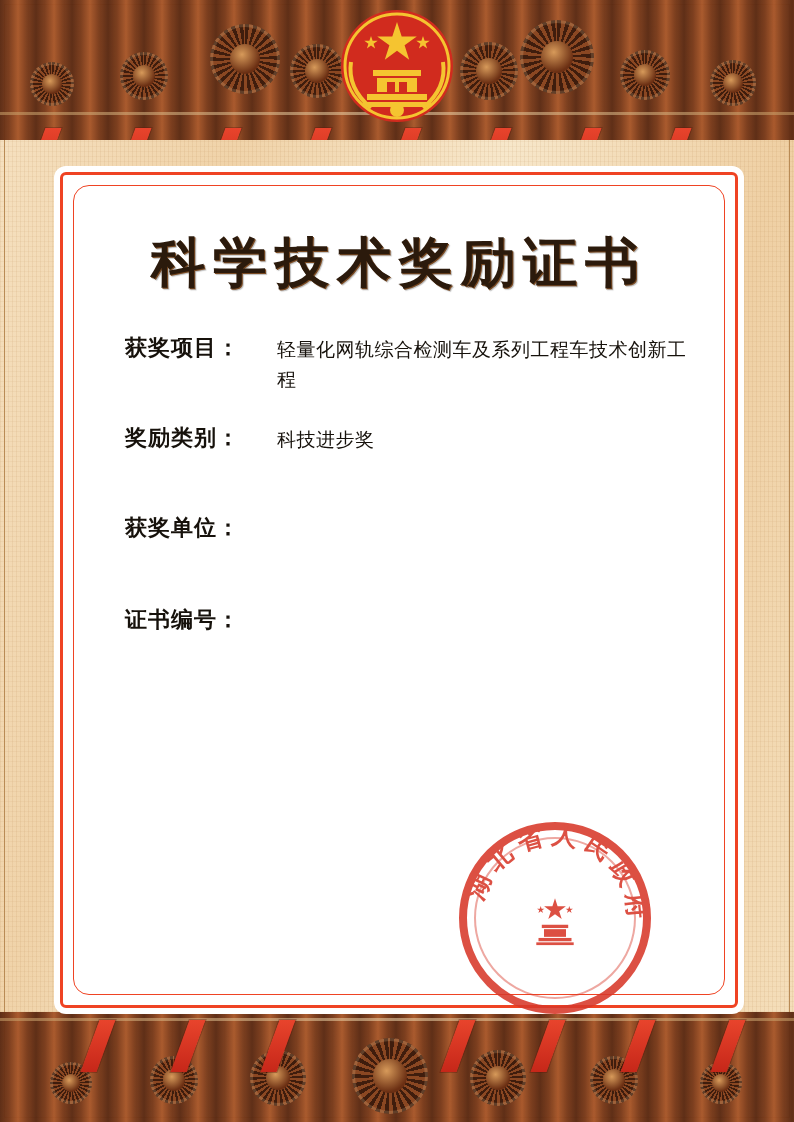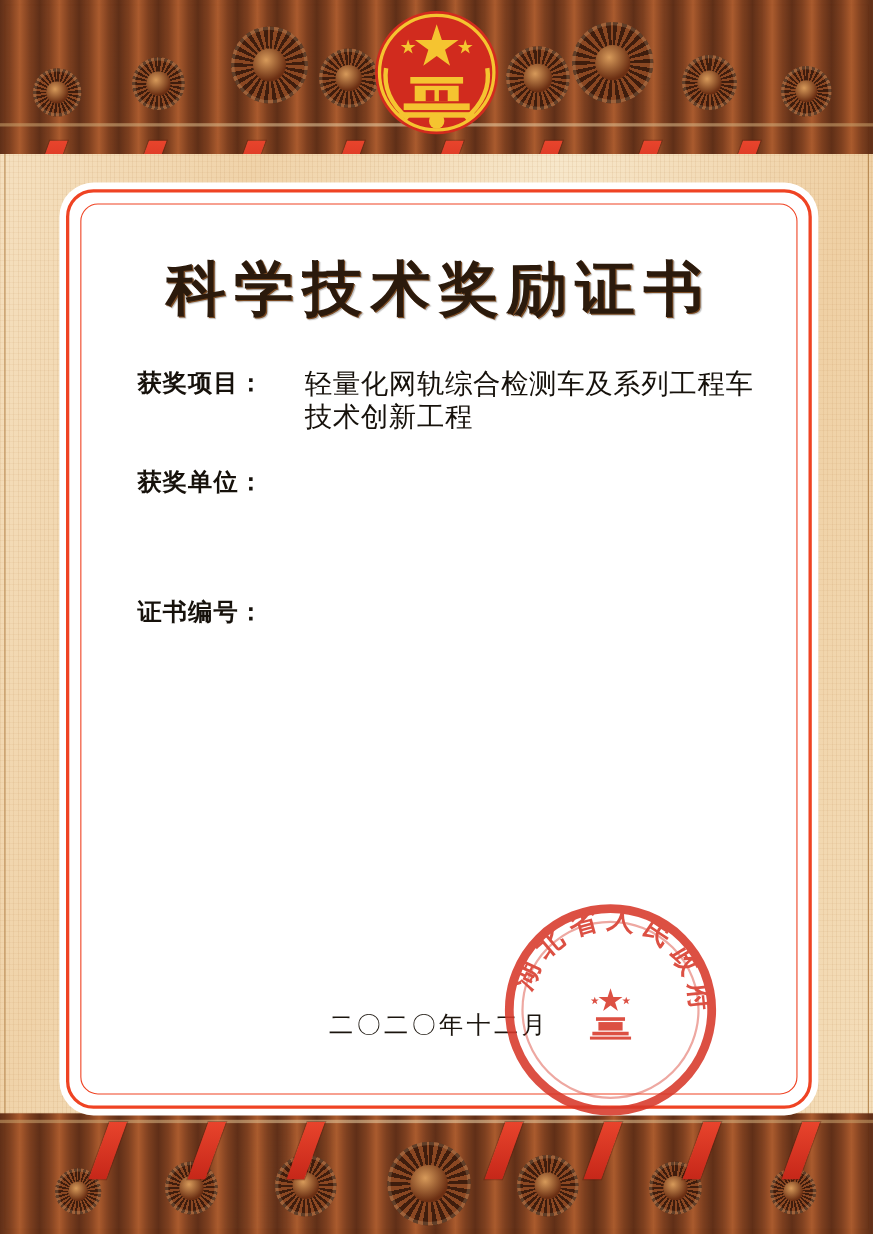--- a/index.html
+++ b/index.html
@@ -97,21 +97,21 @@
 
   
   .card {
     position: absolute;
     left: 60px;
     top: 172px;
     width: 672px;
     height: 830px;
     background: #ffffff;
     border: 3px solid #ef4323;
-    border-radius: 25px;
+    border-radius: 6px;
     box-shadow: 0 0 0 6px #ffffff;
   }
   .card-inner-border {
     position: absolute;
     left: 10px; top: 10px; right: 10px; bottom: 10px;
     border: 1.5px solid #ef4323;
     border-radius: 16px;
     pointer-events: none;
   }
 
@@ -146,31 +146,31 @@
     flex: 0 0 auto;
     width: 152px;
     font-family: "DejaVu Sans", "Liberation Sans", sans-serif;
     font-weight: bold;
     font-size: 22px;
     color: #16110b;
     letter-spacing: 1px;
   }
   .field-value {
     flex: 1 1 auto;
-    font-family: Liberation Serif, serif;
-    font-size: 25px;
+    font-family: Liberation Sans, sans-serif;
+    font-size: 19px;
     line-height: 30px;
     color: #16110b;
     padding-top: 2px;
     letter-spacing: 0.5px;
   }
   .field.project { }
   .field.category { margin-bottom: 58px; }
   .field.grade { margin-bottom: 58px; }
-  .field.unit { margin-bottom: 89px; }
+  .field.unit { margin-bottom: 62px; }
   .field.serial .field-value {
     font-family: "Liberation Serif", serif;
     font-size: 20px;
     letter-spacing: 0.5px;
   }
 
   
   .seal {
     position: absolute;
     left: 392px;
@@ -272,20 +272,24 @@
 
     <div class="title">科学技术奖励证书</div>
 
     <div class="fields">
 
       <div class="field project">
         <div class="field-label">获奖项目：</div>
         <div class="field-value">轻量化网轨综合检测车及系列工程车技术创新工程</div>
       </div>
 
+      <div class="field category">
+        <div class="field-label">奖励类别：</div>
+        <div class="field-value">科技进步奖</div>
+      </div>
 
 
       <div class="field unit">
         <div class="field-label">获奖单位：</div>
       </div>
 
       <div class="field serial">
         <div class="field-label">证书编号：</div>
       </div>
 
@@ -306,15 +310,14 @@
       </g>
 
       <defs>
         <path id="sealArc" d="M 26,100 A 74,74 0 0 1 174,100"></path>
       </defs>
       <text font-family="DejaVu Serif, serif" font-size="25" font-weight="bold" fill="#d8382a" letter-spacing="7">
         <textPath href="#sealArc" startOffset="7%">湖北省人民政府</textPath>
       </text>
     </svg>
 
-    <div class="date">二〇二〇年十二月</div>
   </div>
 </div>
 
 </body></html>

